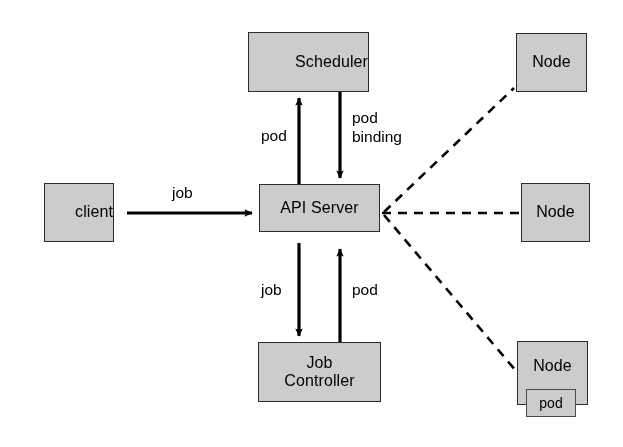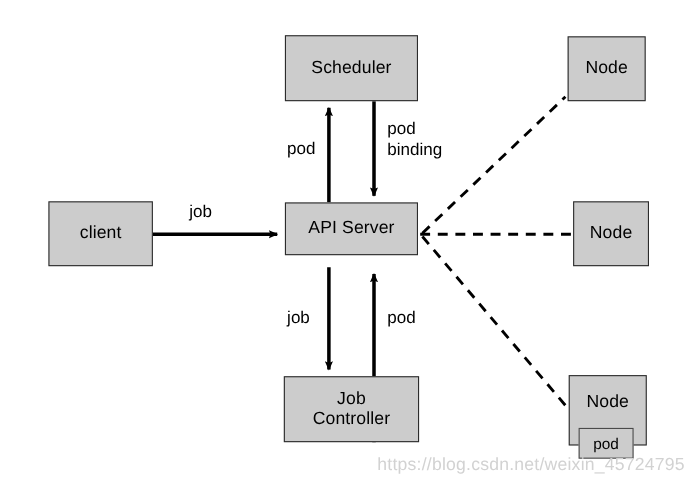--- a/index.html
+++ b/index.html
@@ -91,29 +91,29 @@
 
     <line x1="299" y1="243" x2="299" y2="336" stroke="#000000" stroke-width="3.2" marker-end="url(#arrowhead)"></line>
 
     <line x1="340" y1="402" x2="340" y2="249" stroke="#000000" stroke-width="3.2" marker-end="url(#arrowhead)"></line>
 
     <line x1="384" y1="212" x2="514" y2="88" stroke="#000000" stroke-width="2.6" stroke-dasharray="9,7"></line>
     <line x1="382" y1="213" x2="519" y2="213" stroke="#000000" stroke-width="2.6" stroke-dasharray="9,7"></line>
     <line x1="384" y1="215" x2="522" y2="378" stroke="#000000" stroke-width="2.6" stroke-dasharray="9,7"></line>
   </svg>
 
-  <div class="node-box" style="left:259px; top:32px; width:121px; height:60px;">
+  <div class="node-box" style="left:248px; top:32px; width:121px; height:60px;justify-content:flex-end;">
     <span class="box-label">Scheduler</span>
   </div>
 
   <div class="node-box" style="left:259px; top:184px; width:121px; height:48px;">
     <span class="box-label">API Server</span>
   </div>
 
-  <div class="node-box" style="left:44px; top:183px; width:95px; height:59px;">
+  <div class="node-box" style="left:44px; top:183px; width:70px; height:59px;justify-content:flex-end;">
     <span class="box-label">client</span>
   </div>
 
   <div class="node-box" style="left:258px; top:342px; width:123px; height:60px; white-space:pre-line;">
     <span class="box-label" style="white-space:pre-line;">Job
 Controller</span>
   </div>
 
   <div class="node-box" style="left:516px; top:33px; width:71px; height:59px;">
     <span class="box-label">Node</span>
@@ -135,15 +135,14 @@
 
   <div class="edge-label" style="left:261px; top:127px;">pod</div>
 
   <div class="edge-label" style="left:352px; top:109px; text-align:left;">pod
 binding</div>
 
   <div class="edge-label" style="left:261px; top:281px;">job</div>
 
   <div class="edge-label" style="left:352px; top:281px;">pod</div>
 
-  <div class="watermark" style="left:343px; top:414px;">https://blog.csdn.net/weixin_45724795</div>
 
 </div>
 
 </body></html>

